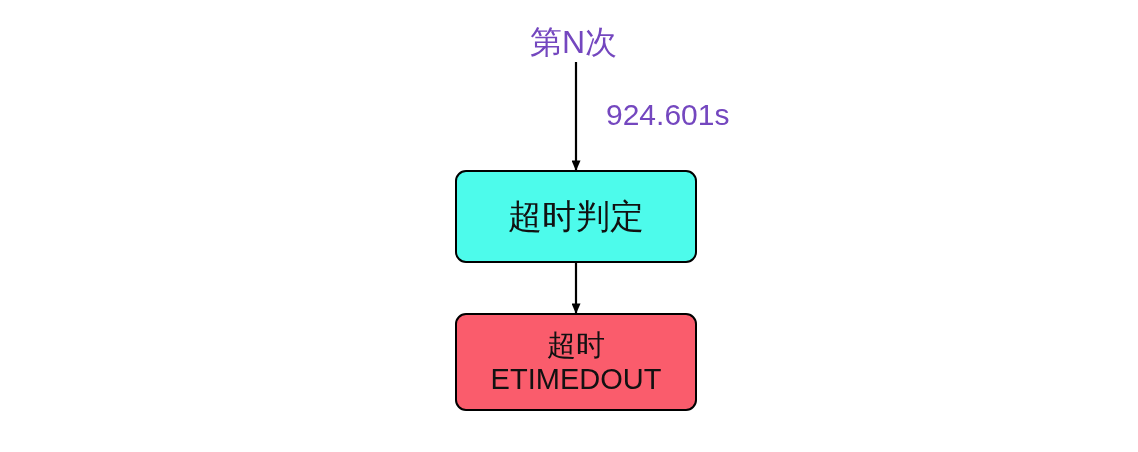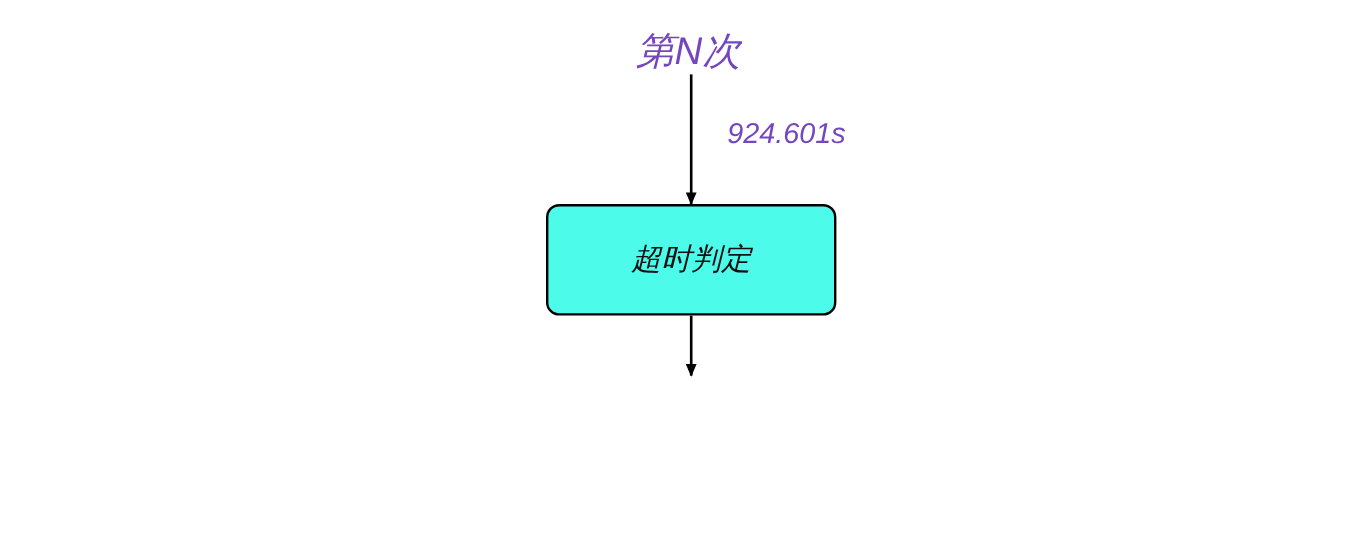--- a/index.html
+++ b/index.html
@@ -13,21 +13,20 @@
     font-family: "Liberation Sans", "DejaVu Sans", sans-serif;
     position: relative;
     overflow: hidden;
   }
   #diagram-canvas {
     position: absolute;
     left: 0;
     top: 0;
     width: 1138px;
     height: 452px;
-    font-style: italic;
   }
   .svg-layer {
     position: absolute;
     left: 0;
     top: 0;
     width: 1138px;
     height: 452px;
   }
   .node-box {
     position: absolute;
@@ -41,38 +40,38 @@
     text-align: center;
     color: #111111;
     line-height: 1.18;
   }
   #node-timeout-check {
     left: 455px;
     top: 170px;
     width: 242px;
     height: 93px;
     background: #4DFBEB;
-    font-size: 25px;
+    font-size: 34px;
   }
   #node-timeout-result {
     left: 455px;
     top: 313px;
     width: 242px;
     height: 98px;
     background: #FA5C6C;
     font-size: 29px;
   }
   .node-line {
     display: block;
     white-space: nowrap;
   }
   .edge-label {
     position: absolute;
     color: #7447BF;
-    font-size: 24px;
+    font-size: 30px;
     white-space: nowrap;
     background: #ffffff;
     line-height: 1;
   }
   #label-start {
     left: 530px;
     top: 26px;
     font-size: 32px;
   }
   #label-first-edge {
@@ -101,14 +100,18 @@
 
   <div class="edge-label" id="label-start" style="color: rgb(116, 71, 191);">第N次</div>
 
   <div class="edge-label" id="label-first-edge" style="color: rgb(116, 71, 191);">924.601s</div>
 
   <div class="node-box" id="node-timeout-check" style="background: rgb(77, 251, 235); color: rgb(17, 17, 17);">
     <span class="node-line">超时判定</span>
   </div>
 
 
+  <div class="node-box" id="node-timeout-result" style="background: rgb(250, 92, 108); color: rgb(17, 17, 17);">
+    <span class="node-line">超时</span>
+    <span class="node-line">ETIMEDOUT</span>
+  </div>
 
 </div>
 
 </body></html>

